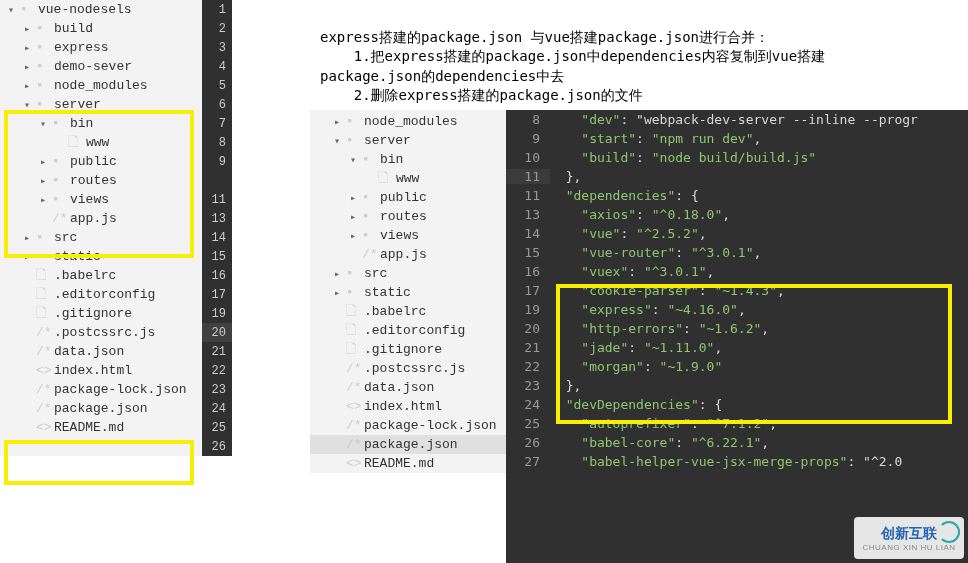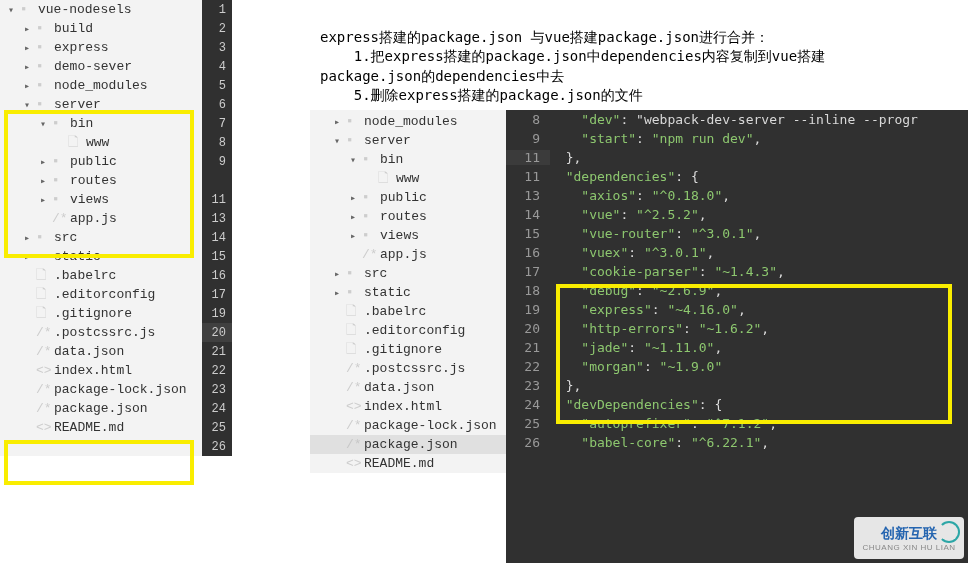--- a/index.html
+++ b/index.html
@@ -286,21 +286,21 @@
       <span class="linex">26</span>
     </div>
   </div>
 <div class="hl-box1"></div>
 <div class="hl-box2"></div>
 
 <div class="instructions">
 <span>express搭建的package.json 与vue搭建package.json进行合并：</span>
 <span>    1.把express搭建的package.json中dependencies内容复制到vue搭建</span>
 <span>package.json的dependencies中去</span>
-<span>    5.删除express搭建的package.json的文件</span>
+<span>    2.删除express搭建的package.json的文件</span>
 </div>
 
 <div class="tree2" id="tree2">
     <div class="row" style="padding-left: 24px;">
       <span class="chev">▸</span>
       <span class="tree-icon folder">▪</span>
       <span class="label">node_modules</span>
     </div>
     <div class="row" style="padding-left: 24px;">
       <span class="chev">▾</span>
@@ -395,20 +395,24 @@
   </div>
 
 <div class="editor" id="editor">
     <div class="erow">
       <span class="gutter">8</span>
       <span class="code">    <span class="str">"dev"</span><span class="punc">:</span> "webpack-dev-server --inline --progr</span>
     </div>
     <div class="erow">
       <span class="gutter">9</span>
       <span class="code">    <span class="str">"start"</span><span class="punc">:</span> <span class="str">"npm run dev"</span><span class="punc">,</span></span>
+    </div>
+    <div class="erow">
+      <span class="gutter">10</span>
+      <span class="code">    <span class="str">"build"</span><span class="punc">:</span> <span class="str">"node build/build.js"</span></span>
     </div>
     <div class="erow hl">
       <span class="gutter">11</span>
       <span class="code">  <span class="punc">}</span><span class="punc">,</span></span>
     </div>
     <div class="erow">
       <span class="gutter">11</span>
       <span class="code">  <span class="str">"dependencies"</span><span class="punc">:</span> <span class="punc">{</span></span>
     </div>
     <div class="erow">
@@ -425,24 +429,20 @@
     </div>
     <div class="erow">
       <span class="gutter">16</span>
       <span class="code">    <span class="str">"vuex"</span><span class="punc">:</span> <span class="str">"^3.0.1"</span><span class="punc">,</span></span>
     </div>
     <div class="erow">
       <span class="gutter">17</span>
       <span class="code">    <span class="str">"cookie-parser"</span><span class="punc">:</span> <span class="str">"~1.4.3"</span><span class="punc">,</span></span>
     </div>
     <div class="erow">
-      <span class="gutter">18</span>
-      <span class="code">    <span class="str">"debug"</span><span class="punc">:</span> <span class="str">"~2.6.9"</span><span class="punc">,</span></span>
-    </div>
-    <div class="erow">
       <span class="gutter">19</span>
       <span class="code">    <span class="str">"express"</span><span class="punc">:</span> <span class="str">"~4.16.0"</span><span class="punc">,</span></span>
     </div>
     <div class="erow">
       <span class="gutter">20</span>
       <span class="code">    <span class="str">"http-errors"</span><span class="punc">:</span> <span class="str">"~1.6.2"</span><span class="punc">,</span></span>
     </div>
     <div class="erow">
       <span class="gutter">21</span>
       <span class="code">    <span class="str">"jade"</span><span class="punc">:</span> <span class="str">"~1.11.0"</span><span class="punc">,</span></span>
@@ -459,20 +459,24 @@
       <span class="gutter">24</span>
       <span class="code">  <span class="str">"devDependencies"</span><span class="punc">:</span> <span class="punc">{</span></span>
     </div>
     <div class="erow">
       <span class="gutter">25</span>
       <span class="code">    <span class="str">"autoprefixer"</span><span class="punc">:</span> <span class="str">"^7.1.2"</span><span class="punc">,</span></span>
     </div>
     <div class="erow">
       <span class="gutter">26</span>
       <span class="code">    <span class="str">"babel-core"</span><span class="punc">:</span> <span class="str">"^6.22.1"</span><span class="punc">,</span></span>
+    </div>
+    <div class="erow">
+      <span class="gutter">27</span>
+      <span class="code">    <span class="str">"babel-helper-vue-jsx-merge-props"</span><span class="punc">:</span> "^2.0</span>
     </div>
   </div>
 <div class="hl-box3"></div>
 
 <div class="logo">
   <div class="ring"></div>
   <div style="font-weight:bold">创新互联</div>
   <div class="sub">CHUANG XIN HU LIAN</div>
 </div>
 

